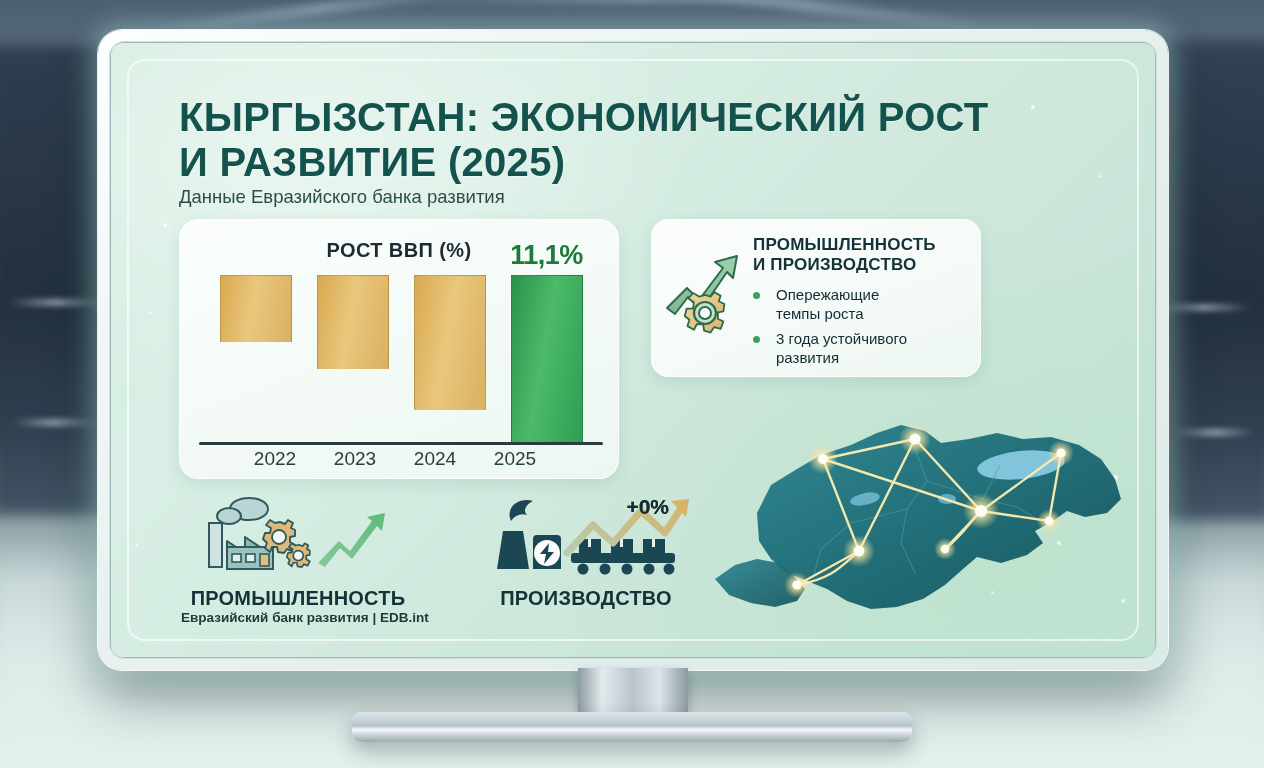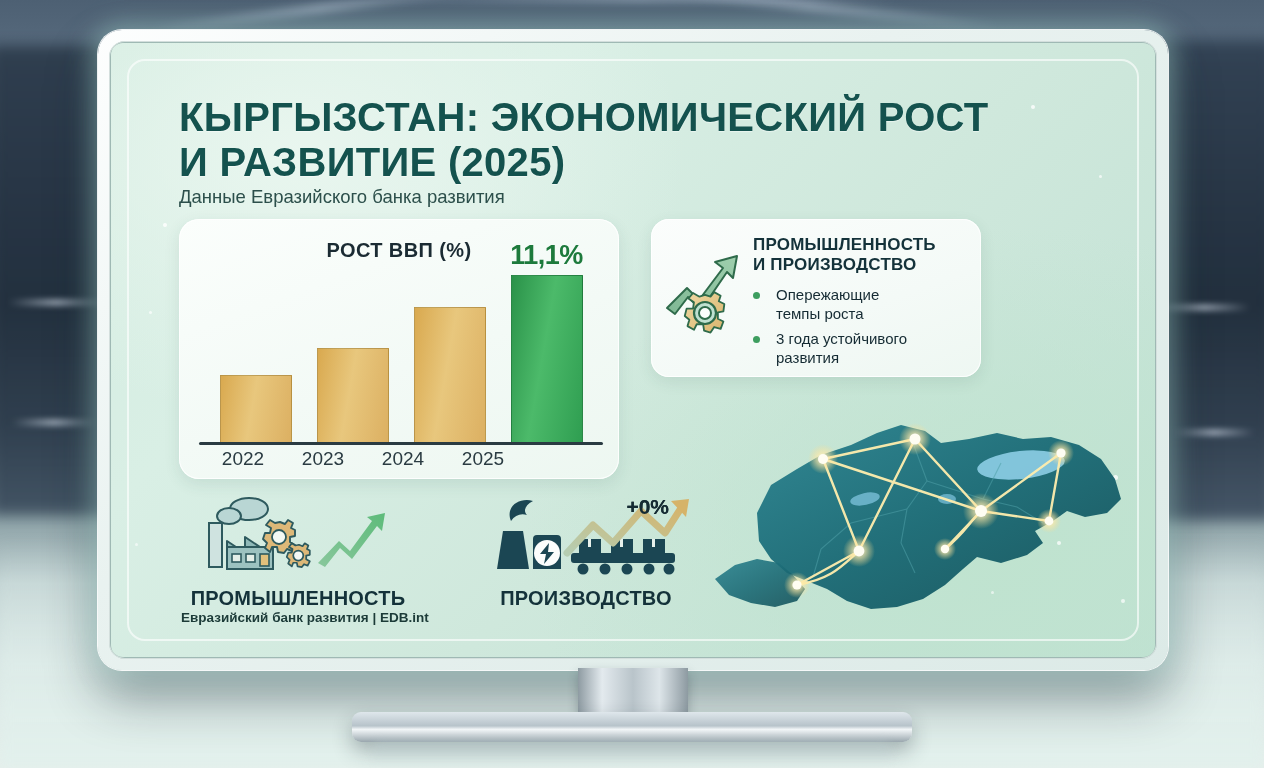--- a/index.html
+++ b/index.html
@@ -132,21 +132,21 @@
   .plot {
     position: absolute; left: 28px; right: 24px; top: 56px; height: 167px;
   }
   .bars {
     position: absolute; left: 0; right: 0; bottom: 0; height: 167px;
     display: flex; align-items: flex-end; justify-content: space-around;
   }
   .bar-slot {
     position: relative;
     width: 72px;
-    display: flex; flex-direction: column; align-items: center; justify-content: flex-end;
+    display: flex; flex-direction: column; align-items: center; 
     height: 100%;
   }
   .bar {
     width: 72px;
     border: 1px solid rgba(120,95,30,.35);
     border-bottom: none;
     background: linear-gradient(100deg,#d9a94f 0%,#e8c77d 45%,#dcb062 100%);
   }
   .bar.accent {
     background: linear-gradient(100deg,#2a9249 0%,#4cba6a 45%,#2f9e51 100%);
@@ -159,21 +159,21 @@
     font-size: 27px; font-weight: 700; color: #1d7a3c;
     letter-spacing: -.5px;
     white-space: nowrap;
   }
   .axis {
     position: absolute; left: 20px; right: 16px; top: 223px;
     height: 2.5px; background: #2a3b42; border-radius: 2px;
   }
   .x-labels {
     position: absolute; left: 28px; right: 36px; top: 229px;
-    display: flex; justify-content: flex-start; gap: 8px;
+    display: flex; justify-content: center; gap: 8px;
   }
   .x-label {
     width: 72px; text-align: center;
     font-size: 19px; color: #2a3b42;
   }
 
   
   .info-card {
     position: absolute; left: 540px; top: 176px;
     width: 330px; height: 158px;

